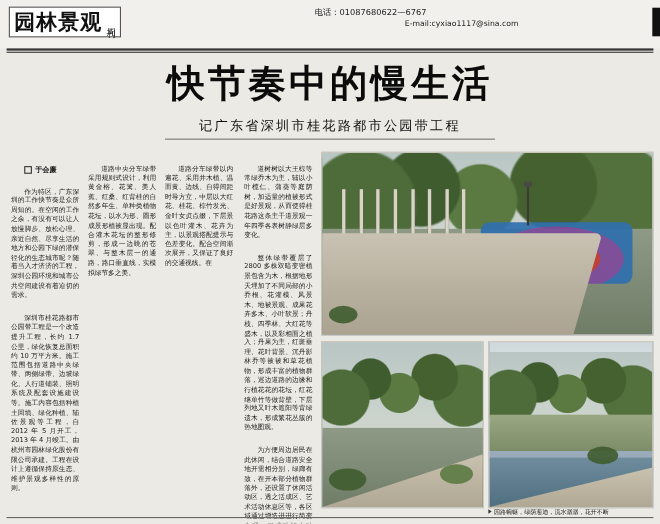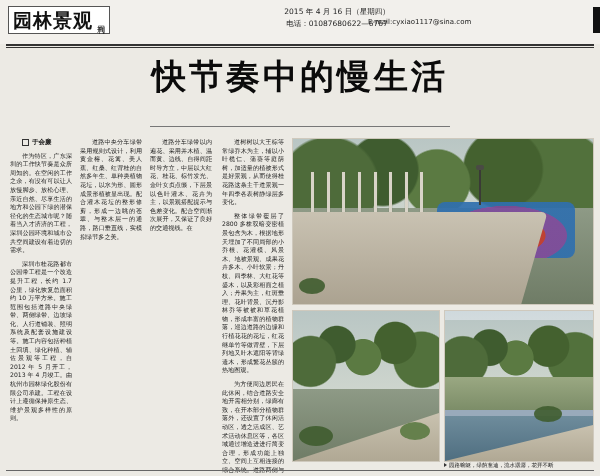--- a/index.html
+++ b/index.html
@@ -81,21 +81,21 @@
     border-top:1px solid #777;
   }
   
   .col{
     position:absolute;
     font-family:"DejaVu Sans","Liberation Sans",sans-serif;
     font-size:6.1px;line-height:8.6px;color:#1c1c1c;
     text-align:justify;
     -webkit-hyphens:none;
   }
-  .col p{margin:0 0 5px 0;text-indent:12px;}
+  .col p{margin:12px 0 5px 0;text-indent:12px;}
   .byline{
     font-size:6.5px;font-weight:bold;color:#111;margin:0 0 5px 0;
     text-indent:0;
   }
   .byline .mark{
     display:inline-block;width:5px;height:5px;border:1px solid #333;
     margin-right:3px;vertical-align:middle;
   }
   #col1{left:10px;top:138px;width:62px;}
   #col2{left:80px;top:138px;width:62px;}
@@ -165,35 +165,35 @@
 
 <div class="page">
 
   <div class="masthead">
     <div class="logo-box">
       <div class="logo-main">园林景观</div>
       <div class="logo-sub">周刊</div>
     </div>
 
     <div class="head-center">
-      <div class="line1">2015 年 4 月 16 日（星期四）</div>
       <div>电话：01087680622—6767</div>
     </div>
 
     <div class="head-right-meta">
       <div>E-mail:cyxiao1117@sina.com</div>
     </div>
 
     <div class="page-num">3</div>
   </div>
 
   <div class="rule-top"></div>
   <div class="rule-top2"></div>
 
   <div class="headline">快节奏中的慢生活</div>
+  <div class="subhead">记广东省深圳市桂花路都市公园带工程</div>
   <div class="rule-head"></div>
 
   <div class="col" id="col1">
     <p class="byline">
       <span class="mark"></span><span>于会廉</span>
     </p>
     <p>作为特区，广东深圳的工作快节奏是众所周知的。在空闲的工作之余，有没有可以让人放慢脚步、放松心理、亲近自然、尽享生活的地方和公园下绿的潜保径化的生态城市呢？随着当入才济济的工程，深圳公园环境和城市公共空间建设有着迫切的需求。</p>
     <p>深圳市桂花路都市公园带工程是一个改造提升工程，长约 1.7 公里，绿化恢复总面积约 10 万平方米。施工范围包括道路中央绿带、两侧绿带、边坡绿化、人行道铺装、照明系统及配套设施建设等。施工内容包括种植土回填、绿化种植、辅佐景观等工程，自 2012 年 5 月开工，2013 年 4 月竣工。由杭州市园林绿化股份有限公司承建。工程在设计上遵循保持原生态、维护景观多样性的原则。</p>
   </div>
 

